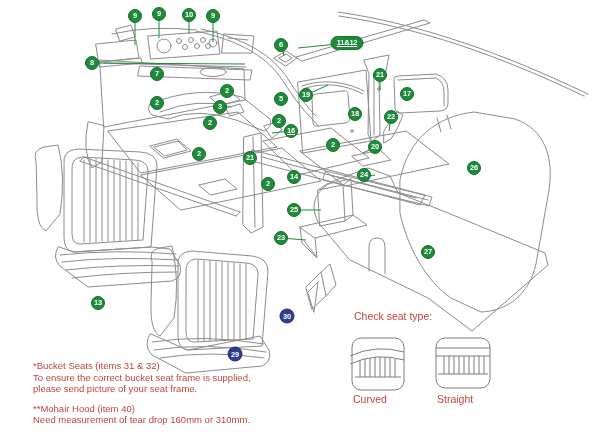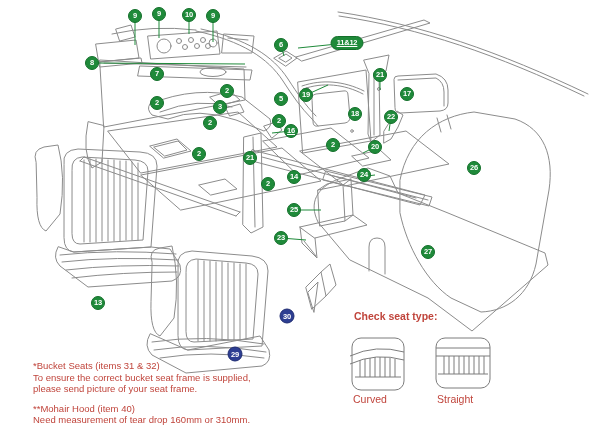--- a/index.html
+++ b/index.html
@@ -18,21 +18,21 @@
   .callout.green{background:#1f8a3a;border:1px solid #14702b;}
   .callout.navy{background:#2d3e92;border:1px solid #1f2c72;width:15px;height:15px;font-size:7.5px;}
   .callout.wide{width:33px;border-radius:8px;text-decoration:underline;}
   .notes{
     position:absolute;left:33px;top:360px;width:270px;
     color:#c0453c;font-size:9.5px;line-height:11.6px;z-index:4;
   }
   .note-line{min-height:8px;white-space:nowrap;}
   .seat-check-title{
     position:absolute;left:354px;top:310px;color:#c0453c;
-    font-size:10.5px;font-weight:700;z-index:4;text-align:center;
+    font-size:10.5px;font-weight:400;z-index:4;text-align:center;
   }
   .seat-label{position:absolute;color:#c0453c;font-size:10.5px;z-index:4;}
   .seat-label.curved{left:353px;top:393px;}
   .seat-label.straight{left:437px;top:393px;}
 </style>
 </head>
 <body>
 
 <div class="stage">
 

